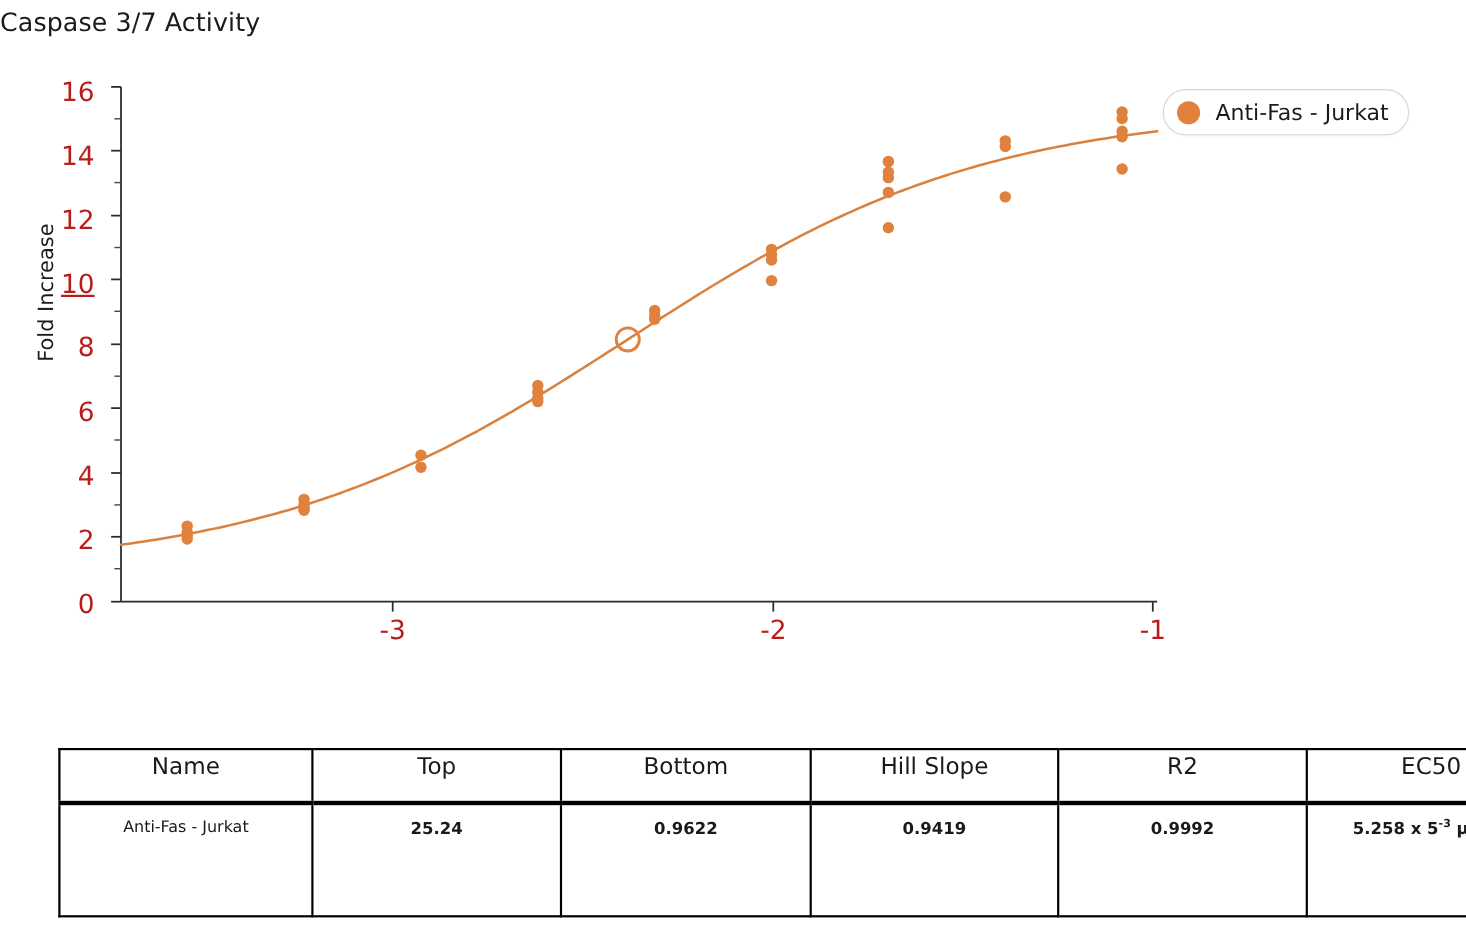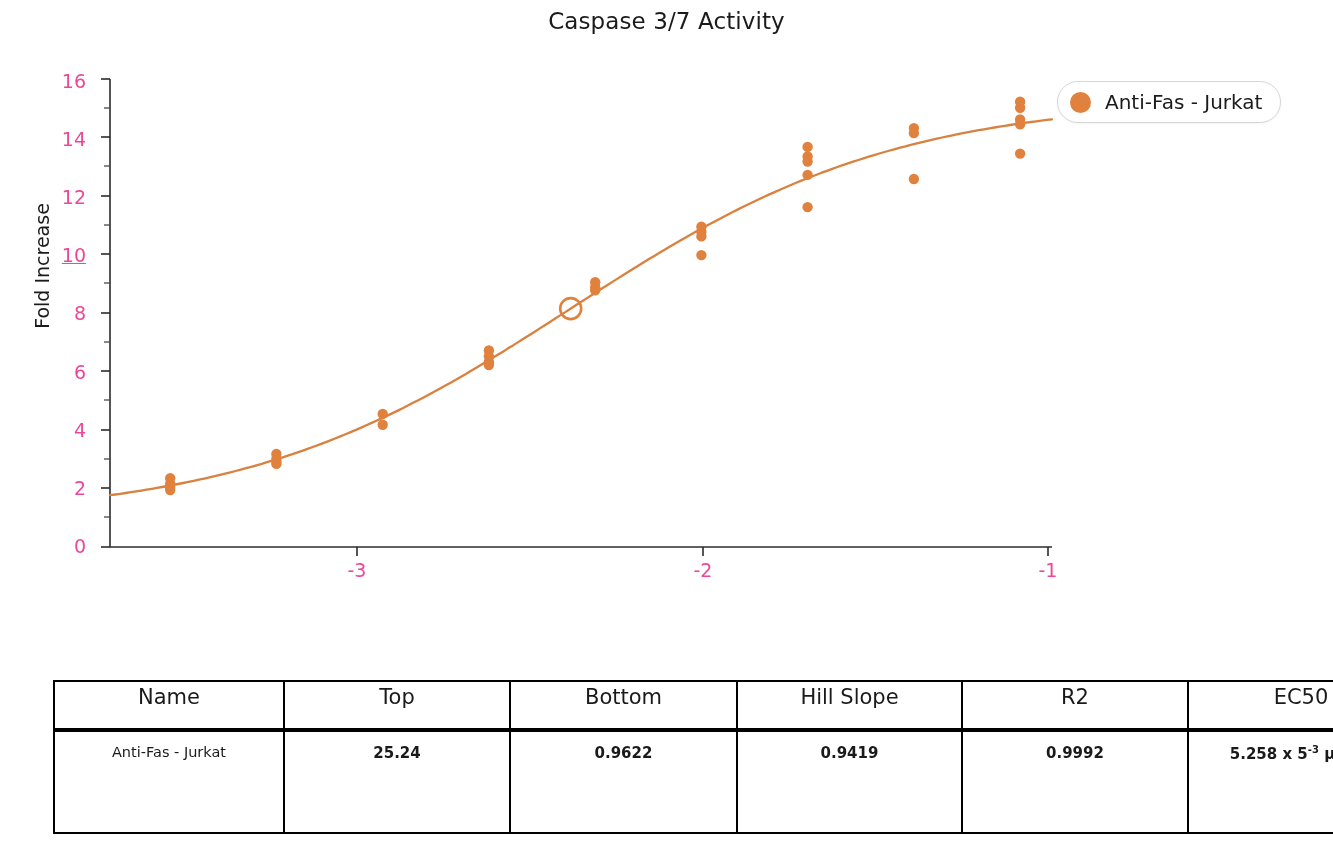--- a/index.html
+++ b/index.html
@@ -9,21 +9,21 @@
     font-family:"DejaVu Sans","Liberation Sans",sans-serif;
     color:#1a1a1a;
     overflow:hidden;
     position:relative;
   }
 
   .figure{position:absolute;left:0;top:0;width:1333px;height:844px;}
 
   .chart-title{
     position:absolute;left:0;top:8px;width:1333px;
-    text-align:center;
+    text-align:left;
     font-size:23px;
     font-weight:400;
     color:#1b1b1b;
     letter-spacing:.1px;
   }
 
   .plot-area{
     position:absolute;
     left:0;top:0;width:1333px;height:660px;
   }
@@ -43,22 +43,22 @@
   .x-axis-title{
     position:absolute;
     left:0;top:608px;width:1333px;
     text-align:center;
     font-size:20px;
     color:#1b1b1b;
   }
 
   .tick-label{
     position:absolute;
-    font-size:19px;
-    color:#ec4899;
+    font-size:24px;
+    color:#b91c1c;
     white-space:nowrap;
   }
   .ytick-label{text-align:right;width:44px;}
   .xtick-label{text-align:center;width:60px;}
 
   
   .legend{
     position:absolute;
     left:1057px;top:81px;
     display:flex;align-items:center;

